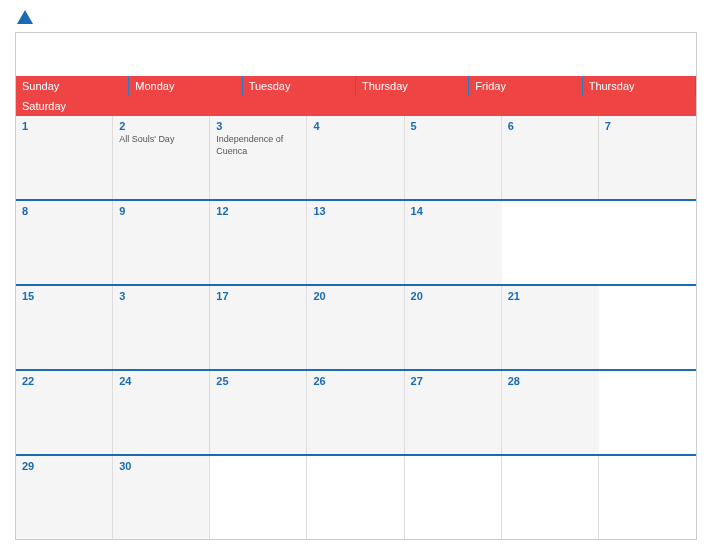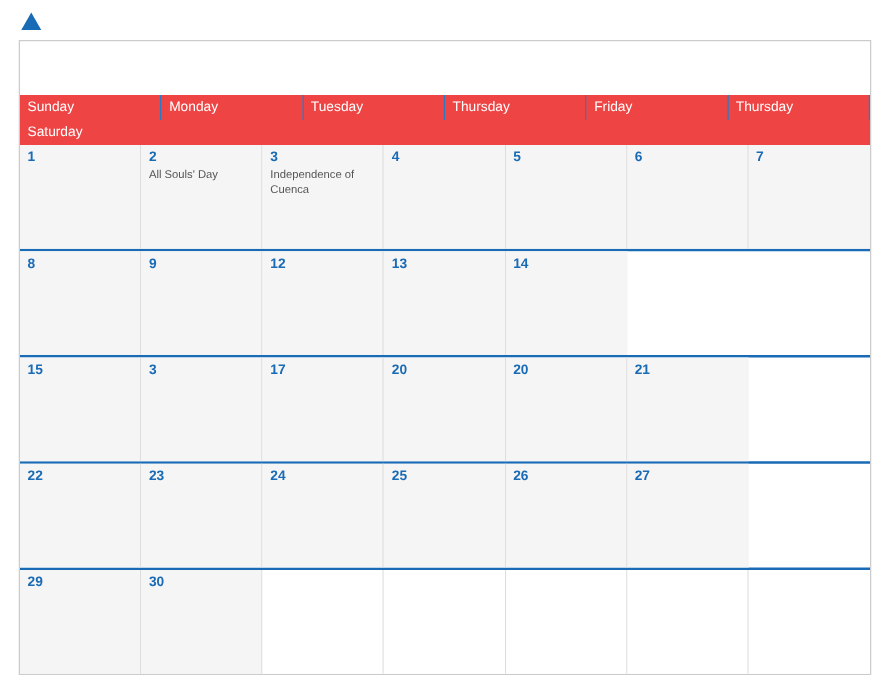--- a/index.html
+++ b/index.html
@@ -212,33 +212,33 @@
           </div>
           <div class="day-cell">
             <span class="day-number">21</span>
           </div>
         </div>
         <div class="week">
           <div class="day-cell">
             <span class="day-number">22</span>
           </div>
           <div class="day-cell">
-            <span class="day-number">23</span>
-          </div>
-          <div class="day-cell">
             <span class="day-number">24</span>
           </div>
           <div class="day-cell">
             <span class="day-number">25</span>
           </div>
           <div class="day-cell">
             <span class="day-number">26</span>
           </div>
           <div class="day-cell">
             <span class="day-number">27</span>
+          </div>
+          <div class="day-cell">
+            <span class="day-number">28</span>
           </div>
         </div>
         <div class="week">
           <div class="day-cell">
             <span class="day-number">29</span>
           </div>
           <div class="day-cell">
             <span class="day-number">30</span>
           </div>
           <div class="day-cell empty"></div>

